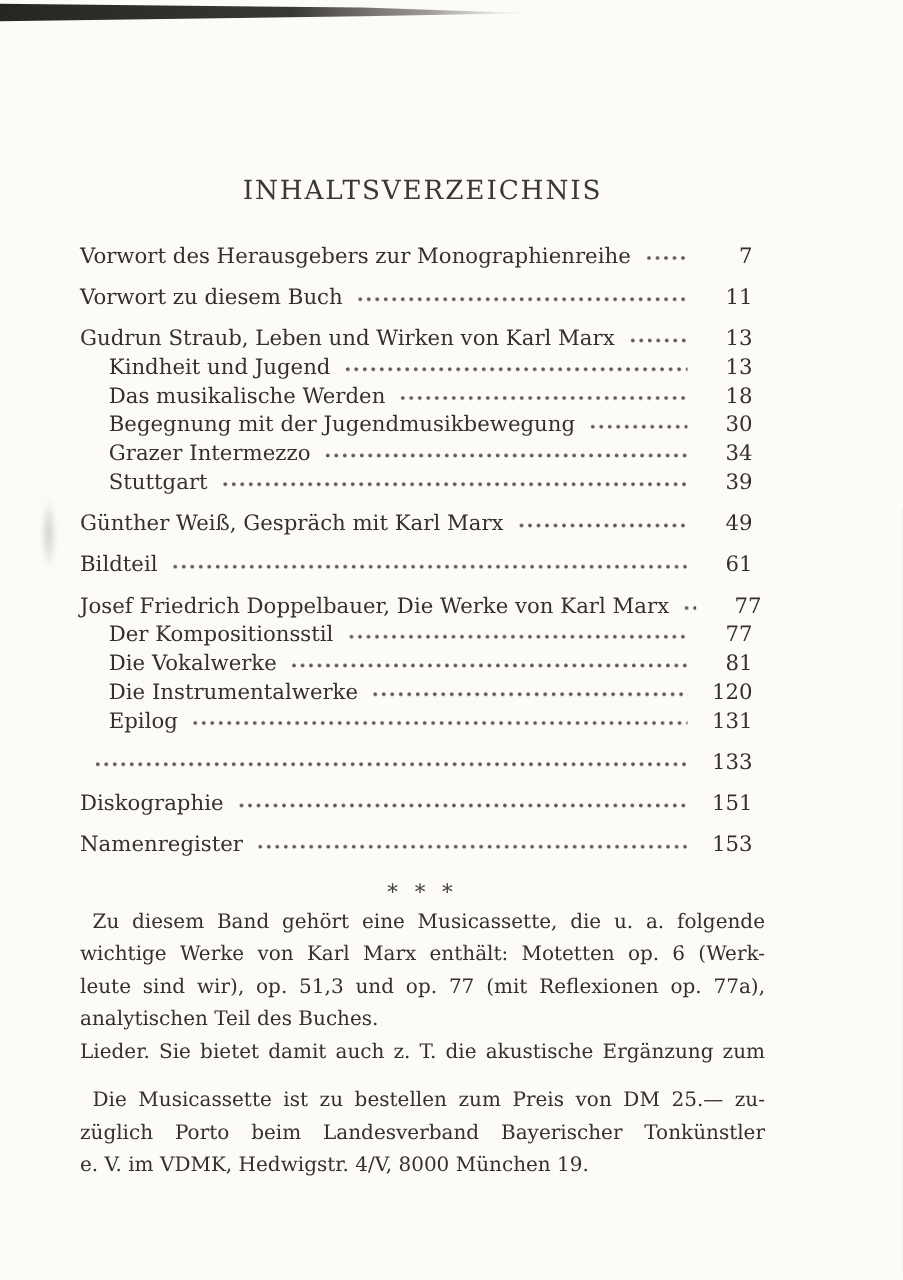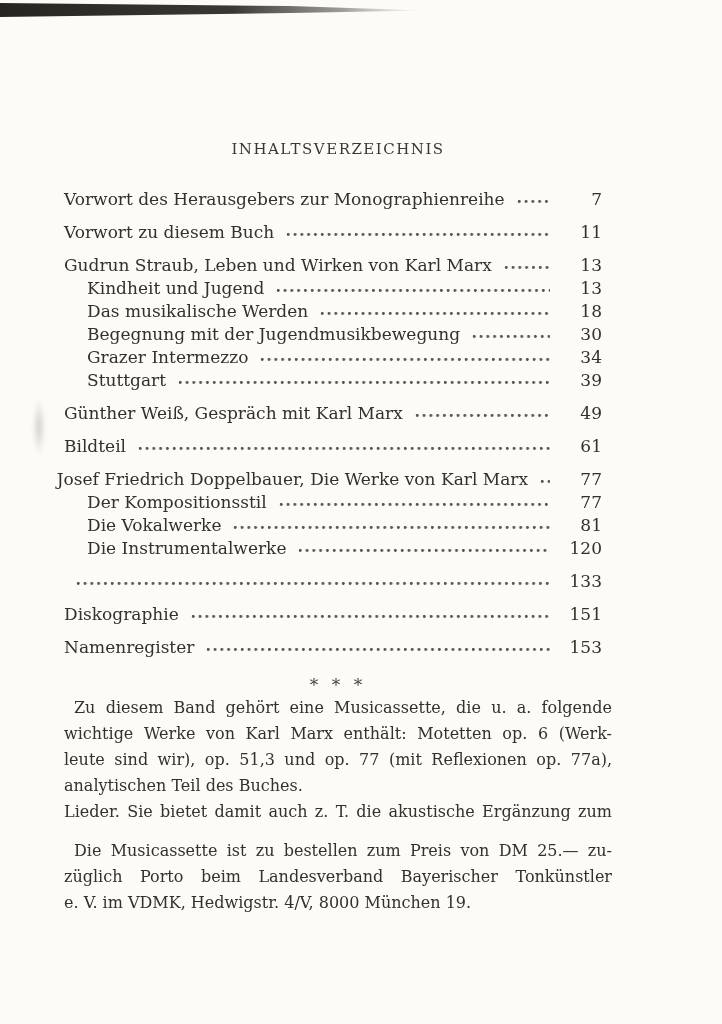--- a/index.html
+++ b/index.html
@@ -26,32 +26,31 @@
   .content {
     position: absolute;
     left: 64px;
     top: 0;
     width: 548px;
   }
   .title {
     margin: 0;
     padding-top: 140px;
     text-align: center;
-    font-size: 15px;
+    font-size: 21px;
     font-weight: normal;
     letter-spacing: 1.5px;
     color: #3b3731;
   }
   .toc { margin-top: 30px; padding-right: 10px; }
   .toc-row {
     display: flex;
     align-items: baseline;
     line-height: 23px;
     white-space: nowrap;
-    justify-content: flex-end;
   }
   .toc-row.main + .toc-row.main,
   .toc-row.sub + .toc-row.main { margin-top: 10px; }
   .toc-row.sub .label { padding-left: 23px; }
   .label { font-size: 17px; }
   .dots {
     flex: 1 1 0;
     min-width: 10px;
     height: 5px;
     margin: 0 6px 0 12px;
@@ -167,20 +166,25 @@
       <div class="toc-row sub">
         <span class="label">Die Vokalwerke</span>
         <span class="dots"></span>
         <span class="pagenum">81</span>
       </div>
       <div class="toc-row sub">
         <span class="label">Die Instrumentalwerke</span>
         <span class="dots"></span>
         <span class="pagenum">120</span>
       </div>
+      <div class="toc-row sub">
+        <span class="label">Epilog</span>
+        <span class="dots"></span>
+        <span class="pagenum">131</span>
+      </div>
       <div class="toc-row main">
         <span class="dots"></span>
         <span class="pagenum">133</span>
       </div>
       <div class="toc-row main">
         <span class="label">Diskographie</span>
         <span class="dots"></span>
         <span class="pagenum">151</span>
       </div>
       <div class="toc-row main">

